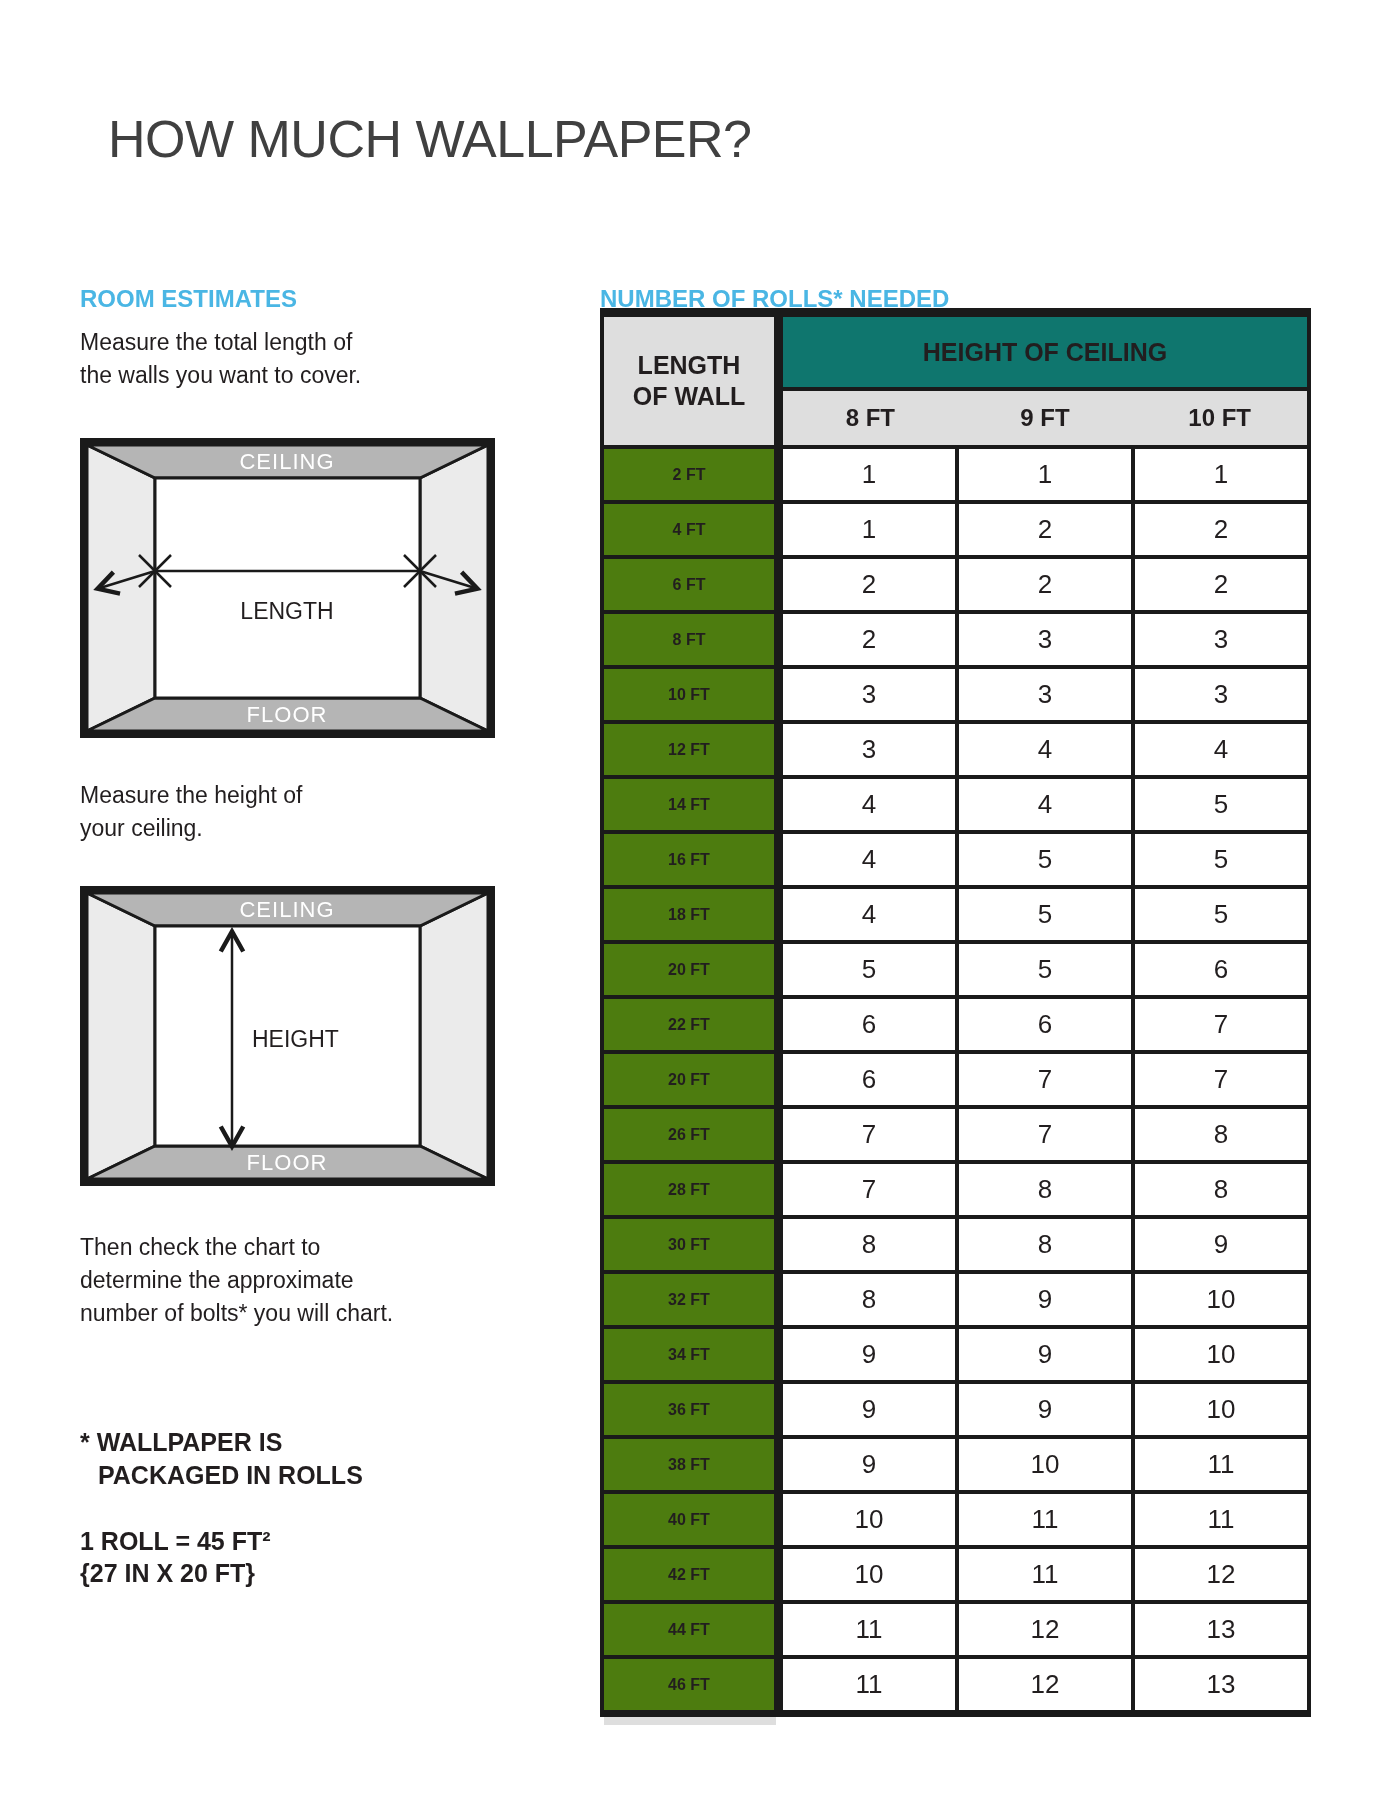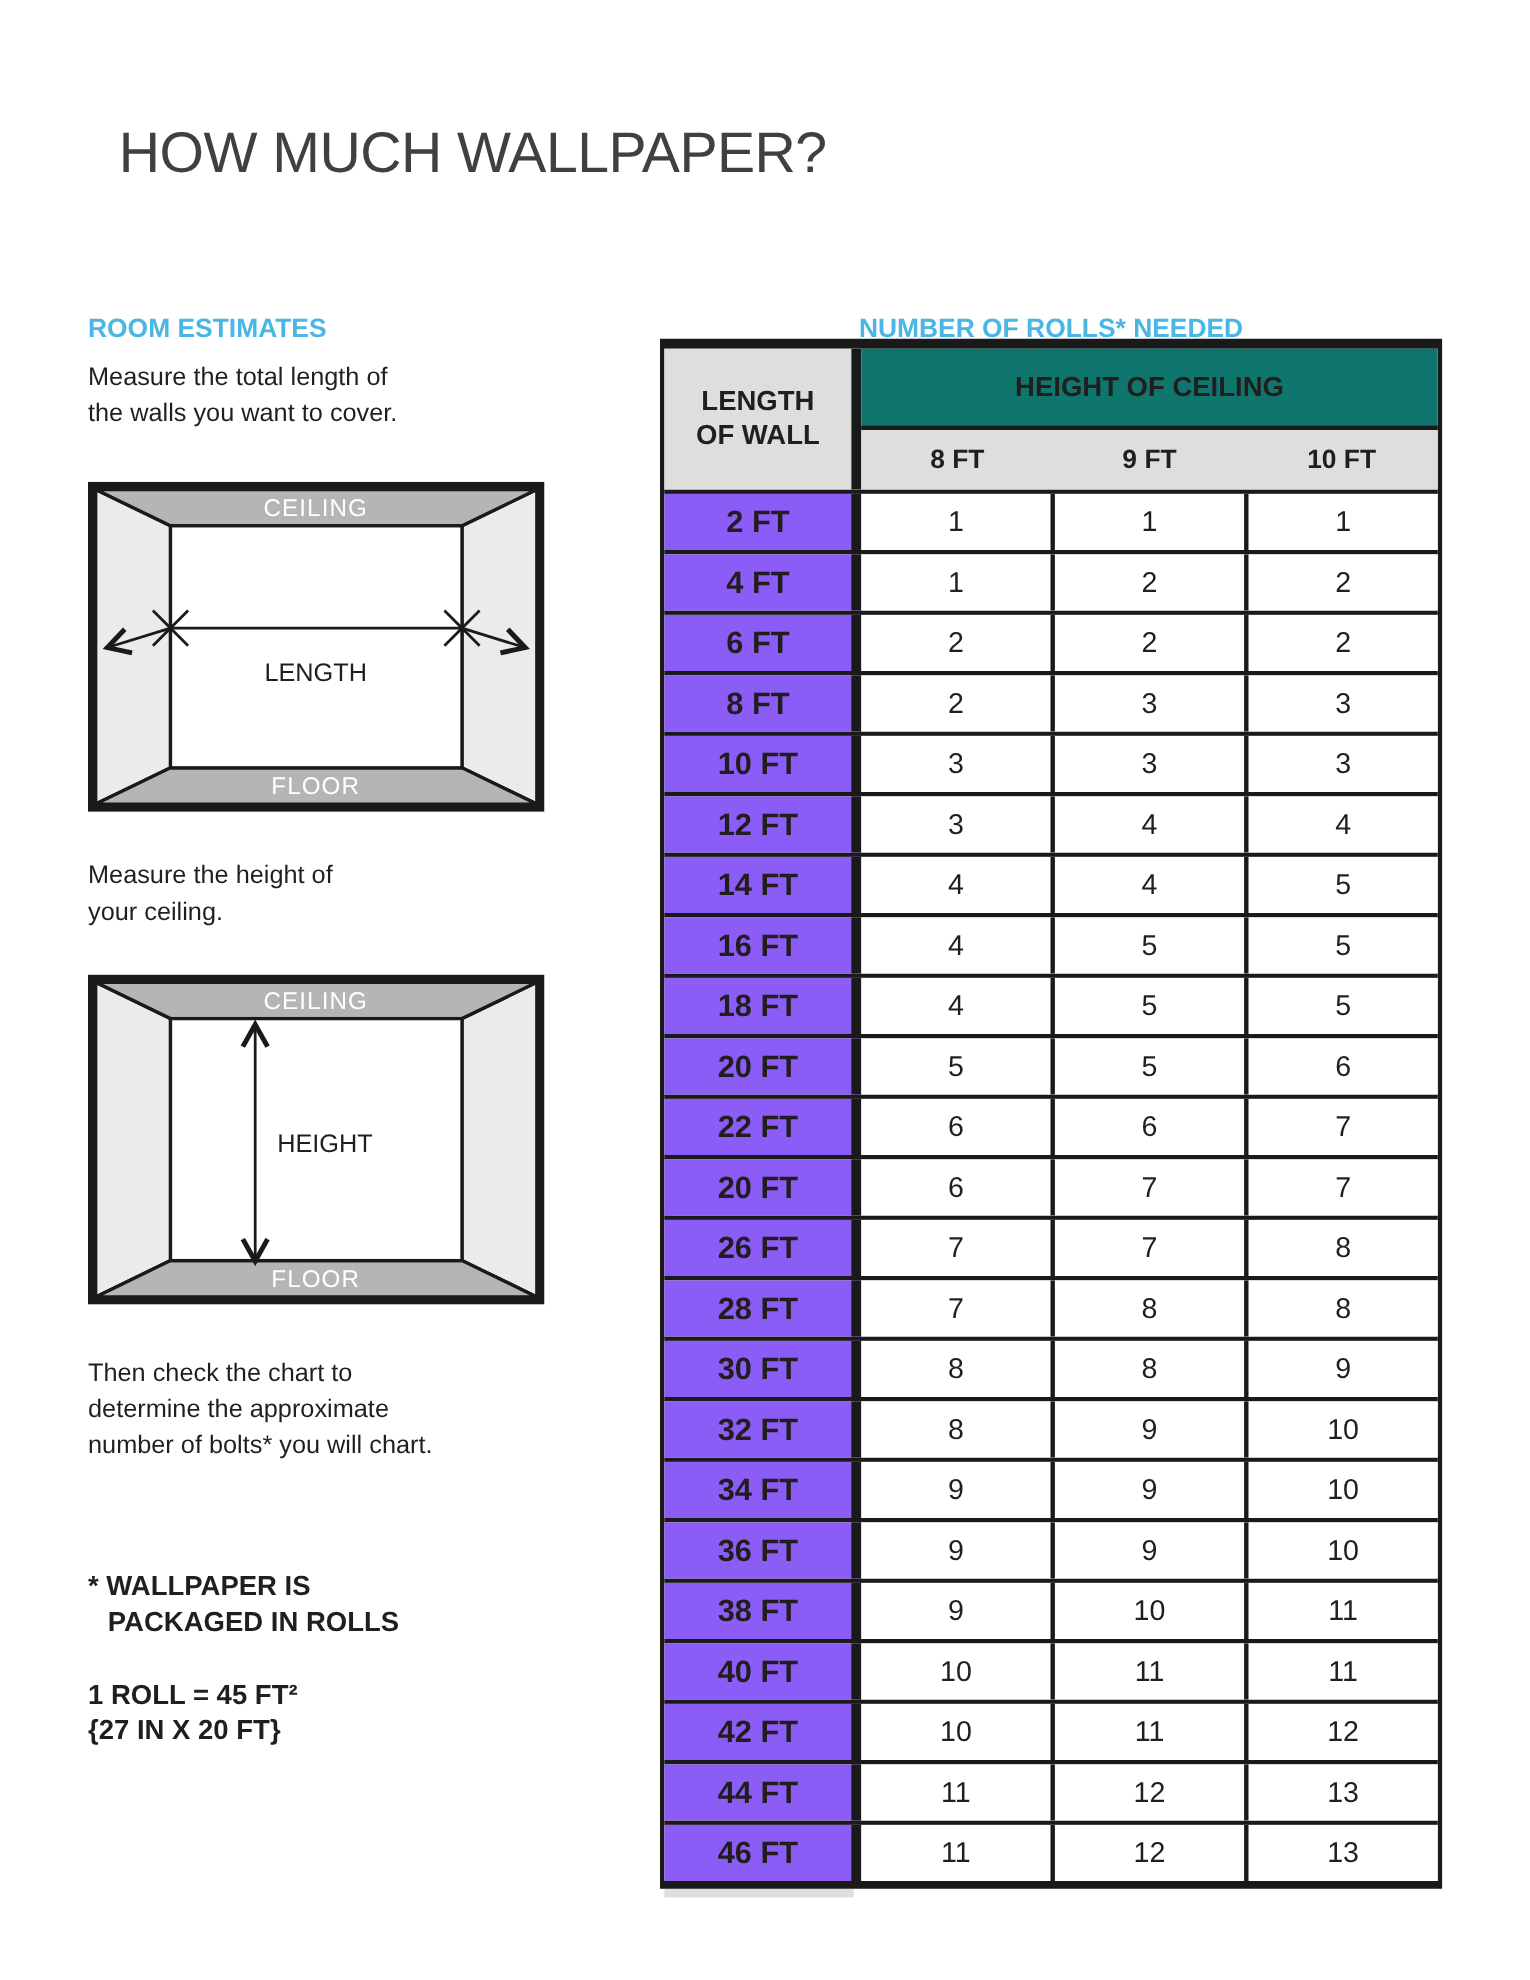--- a/index.html
+++ b/index.html
@@ -13,21 +13,21 @@
 
   
   #main-title{
     left:80px;top:74px;font-size:52px;font-weight:normal;color:#404040;
     letter-spacing:-0.5px;white-space:nowrap;margin-left:28px;
   }
   .blue-subhead{
     font-size:24px;font-weight:bold;color:#4ab6e4;white-space:nowrap;
   }
   #room-estimates{left:80px;top:265px;}
-  #table-title{left:600px;top:265px;width:711px;text-align:center;}
+  #table-title{left:600px;top:265px;width:711px;text-align:left;}
 
   
   .body-text{font-size:23px;line-height:33px;color:#221e1f;}
   #para-length{left:80px;top:326px;}
   #para-height{left:80px;top:779px;}
   #para-chart{left:80px;top:1231px;}
   .bold-note{font-size:25px;line-height:33px;font-weight:bold;color:#221e1f;}
   #footnote{left:80px;top:1426px;}
   #footnote .indent{padding-left:18px;}
   #roll-info{left:80px;top:1525px;line-height:32px;}
@@ -60,23 +60,23 @@
     height:70px;border-bottom:4px solid #1a1a1a;background:#0f766e;
     display:flex;align-items:center;justify-content:center;
     font-size:25px;font-weight:bold;
   }
   .sub-heads{flex:1;display:flex;background:#dedede;}
   .sub-head{flex:1;display:flex;align-items:center;justify-content:center;
     font-size:24px;font-weight:bold;}
   .trow{display:flex;height:51px;border-bottom:4px solid #1a1a1a;}
   .trow:last-child{border-bottom:none;}
   .row-label{
-    width:170px;background:#8b5cf6;border-right:9px solid #1a1a1a;
+    width:170px;background:#4d7c0f;border-right:9px solid #1a1a1a;
     display:flex;align-items:center;justify-content:center;
-    font-size:28px;font-weight:bold;
+    font-size:16px;font-weight:bold;
   }
   .cell{flex:1;display:flex;align-items:center;justify-content:center;
     font-size:26px;background:#ffffff;min-width:0;}
   .cell + .cell{border-left:4px solid #1a1a1a;}
 </style>
 </head>
 <body>
 
 <div>
 

